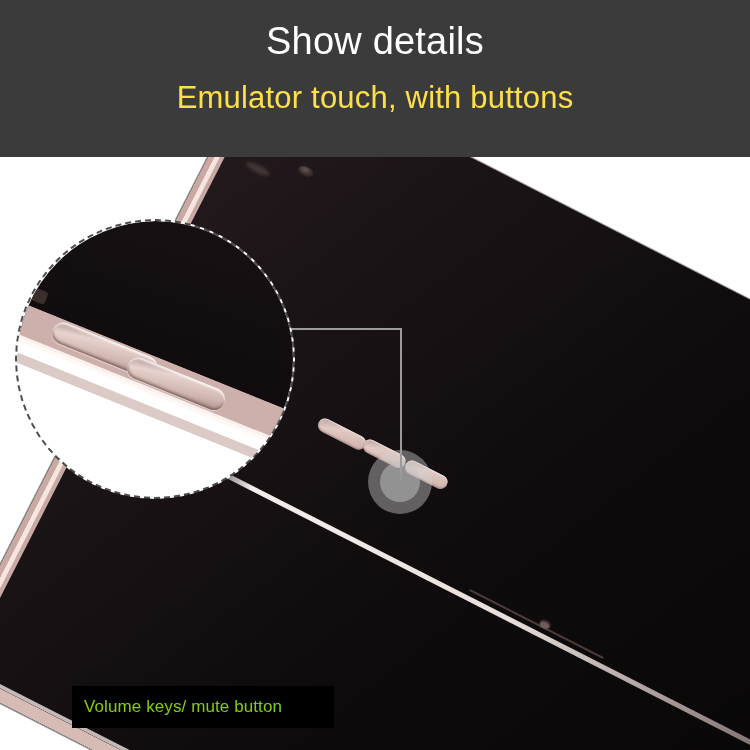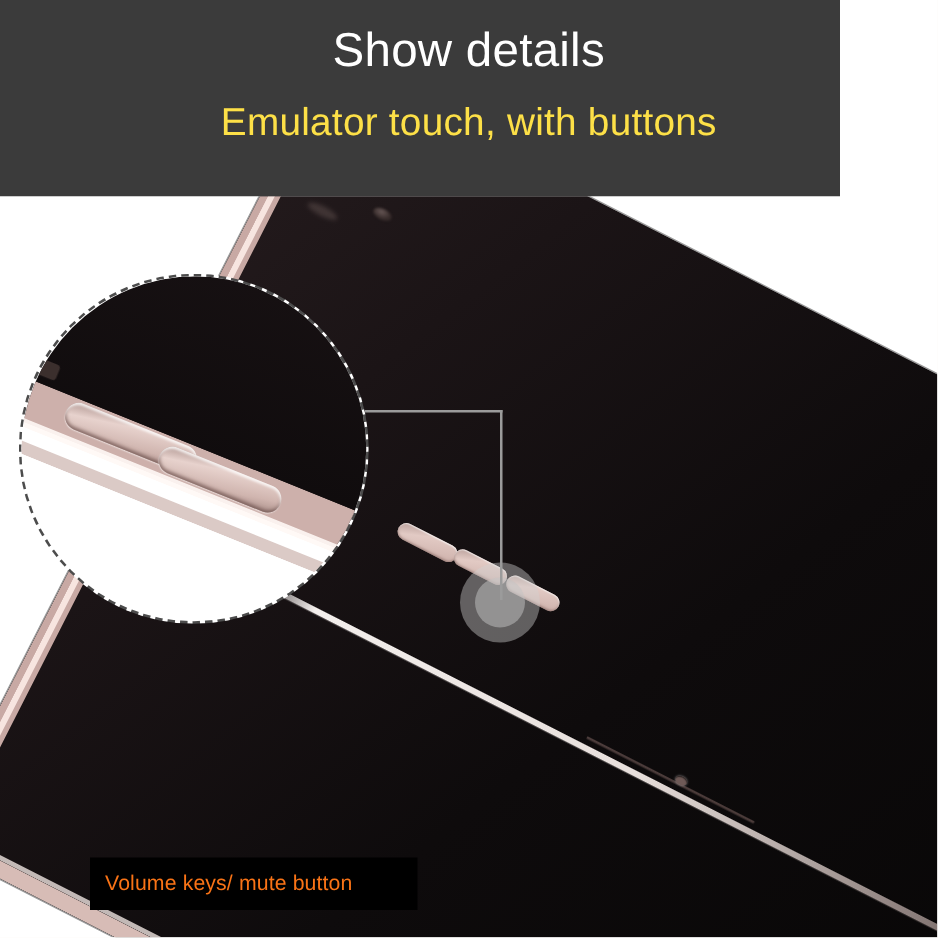--- a/index.html
+++ b/index.html
@@ -13,21 +13,21 @@
     height: 750px;
     overflow: hidden;
     background: #ffffff;
     font-family: "Liberation Sans", sans-serif;
   }
 
   
   .banner {
     position: absolute;
     left: 0; top: 0;
-    width: 672px;
+    width: 750px;
     height: 157px;
     background: #3b3b3b;
     z-index: 40;
   }
   .banner-title {
     position: absolute;
     left: 0; top: 18px;
     width: 750px;
     text-align: center;
     color: #ffffff;
@@ -326,21 +326,21 @@
     left: 72px;
     top: 529px;
     width: 262px;
     height: 42px;
     background: #000000;
     z-index: 30;
     display: flex;
     align-items: center;
   }
   .caption-text {
-    color: #f97316;
+    color: #84cc16;
     font-size: 17px;
     font-weight: 400;
     padding-left: 12px;
     white-space: nowrap;
     letter-spacing: 0.1px;
   }
 </style>
 </head>
 <body>
 

